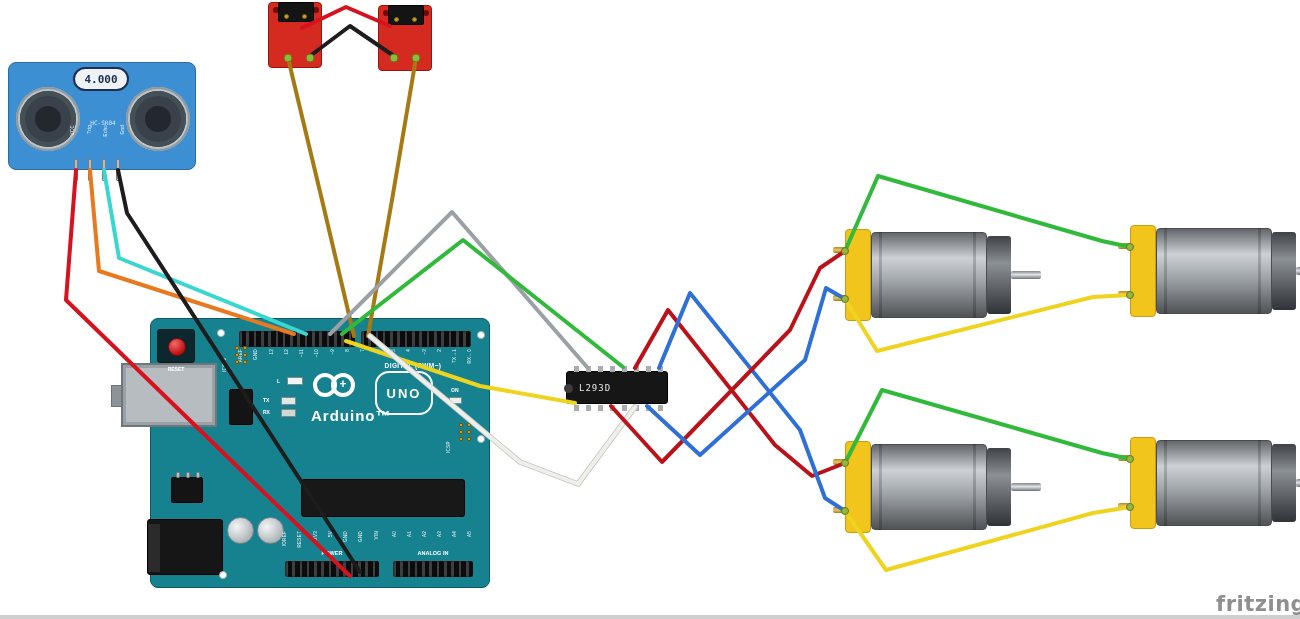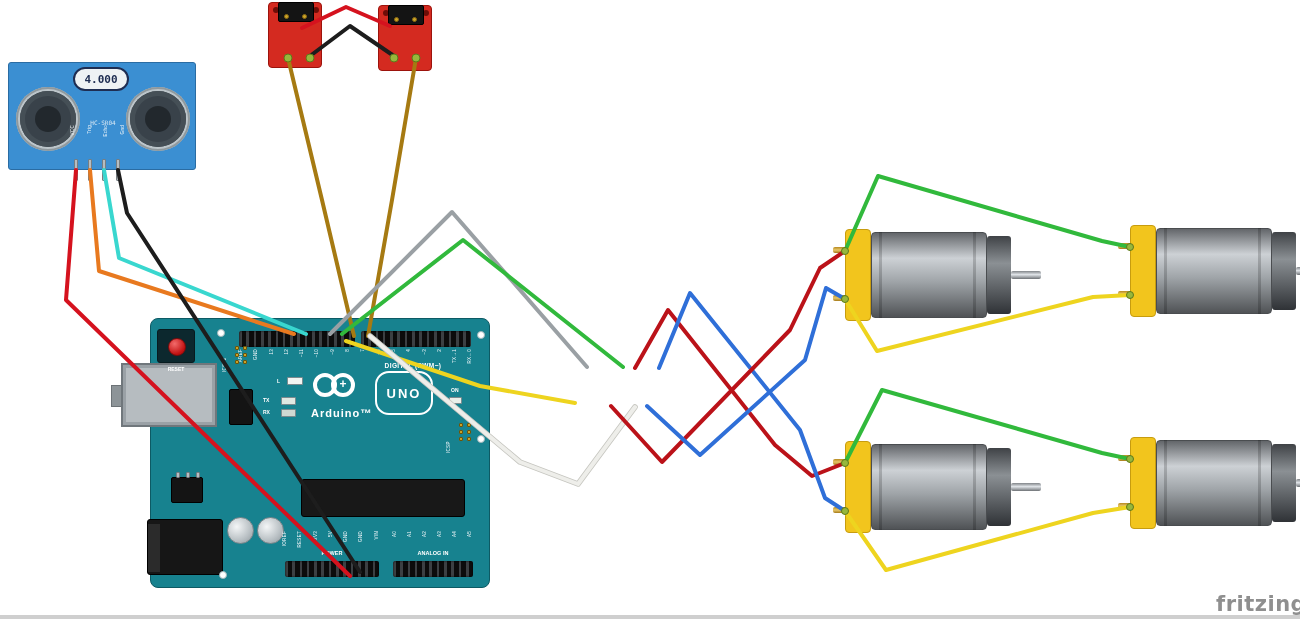--- a/index.html
+++ b/index.html
@@ -7,21 +7,21 @@
   body{font-family:"Liberation Sans",sans-serif}
   #stage{position:relative;width:1300px;height:619px;background:var(--bg,#ffffff);overflow:hidden}
   .abs{position:absolute}
   .center{display:flex;align-items:center;justify-content:center}
   .vrow{display:flex;justify-content:space-between;align-items:flex-start}
   .vlabel{writing-mode:vertical-rl;transform:rotate(180deg);font-size:4.5px;color:#f2f7fa;letter-spacing:.3px;line-height:1}
   .t5{font-size:5px;color:#fff;line-height:1}
   .t55{font-size:5.5px;color:#fff;font-weight:bold;line-height:1}
   .t6{font-size:6.5px;color:#fff;font-weight:bold;letter-spacing:.4px;line-height:1}
   
-  .sensor-board{background:var(--sensor_blue,#3b8fd2);border:1px solid #2a6ca3;border-radius:3px}
+  .sensor-board{background:var(--sensor_blue,#3b8fd2);border:1px solid #2a6ca3;border-radius:8px}
   .transducer{border-radius:50%;background:#bcc5ca;box-shadow:inset 0 0 0 2px #8f999e}
   .trans-in{position:absolute;inset:4px;border-radius:50%;background:#39424a;box-shadow:inset 0 0 0 5px #454f56}
   .trans-core{position:absolute;inset:19px;border-radius:50%;background:#22282d}
   .sensor-display{background:#eef2f4;border:2px solid #1e2d52;border-radius:12px;color:#1e2d52;
     font-family:"DejaVu Sans Mono",monospace;font-weight:bold;font-size:11px}
   .pin-metal{background:linear-gradient(90deg,#8f979c,#dde2e5 50%,#8f979c);border:0.5px solid #767e83;border-radius:1px}
   
   .switch-board{background:var(--board_red,#d42a20);border:1px solid #9c130c;border-radius:4px}
   .switch-comp{background:#141414;border-radius:2px;border:1px solid #000}
   .golddot{background:#c9a227;border-radius:50%;border:1px solid #8a6a12}
@@ -36,21 +36,21 @@
   .silver-cap{border-radius:50%;background:radial-gradient(circle at 35% 35%,#f4f6f7,#b9c0c4 60%,#8e979c);border:1px solid #7e878c}
   .usb{background:#b6bcc0;border:2px solid #70777c;box-shadow:inset 0 0 0 3px #9aa1a6}
   .usbtab{background:#8d9498;border:1px solid #6c7276}
   .powerjack{background:#161616;border:1px solid #000;border-radius:3px}
   .jackface{background:#2b2b2b}
   .reset-base{background:#0c282e;border:1px solid #071b1f;border-radius:3px}
   .reset-cap{border-radius:50%;background:radial-gradient(circle at 35% 30%,#f26a6a,#c01010 70%);border:1px solid #7e0b0b}
   .hole{background:#fff;border:1px solid #9fb6ba;border-radius:50%}
   .logo-ring{border:4.5px solid #fff;border-radius:50%}
   .uno-oval{border:2px solid #fff;border-radius:14px;color:#fff;font-weight:bold;font-size:13px;letter-spacing:2px}
-  .brand{color:#fff;font-weight:bold;font-size:11px;letter-spacing:1px}
+  .brand{color:#fff;font-weight:bold;font-size:15px;letter-spacing:1px}
   .led{border:1px solid #7b8a8e;border-radius:1px}
   .dotgrid{display:grid;grid-template-columns:repeat(2,1fr);gap:3px 4px}
   .dotpin{width:4px;height:4px;background:#c9a227;border-radius:1px;border:0.5px solid #6e5408}
   
   .chip{background:var(--chip_black,#161616);border:1px solid #000;border-radius:3px}
   .chip-pins{background:repeating-linear-gradient(90deg,transparent 0 3.5px,#a9adb0 3.5px 8.5px,transparent 8.5px 12px)}
   .chip-notch{background:#3c3c3c;border-radius:50%}
   .chip-label{color:#e6e6e6;font-family:"DejaVu Sans Mono",monospace;font-size:9px;letter-spacing:1px}
   
   .motor-plate{background:var(--motor_yellow,#f2c51d);border:1px solid #c79c0f;border-radius:4px}
@@ -211,20 +211,26 @@
     <div class="abs t55" style="left:242px;top:232px;width:80px;text-align:center">ANALOG IN</div>
     <div class="abs hdr" style="left:134px;top:242px;width:94px;height:16px"></div>
     <div class="abs hdr" style="left:242px;top:242px;width:80px;height:16px"></div>
 
     <div class="abs hole" style="left:66px;top:10px;width:8px;height:8px"></div>
     <div class="abs hole" style="left:326px;top:12px;width:8px;height:8px"></div>
     <div class="abs hole" style="left:326px;top:116px;width:8px;height:8px"></div>
     <div class="abs hole" style="left:68px;top:252px;width:8px;height:8px"></div>
   </div>
 
+  <div class="abs chip" style="left:566px;top:371px;width:102px;height:33px">
+    <div class="abs chip-pins" style="left:4px;top:-6px;width:94px;height:6px"></div>
+    <div class="abs chip-pins" style="left:4px;top:33px;width:94px;height:6px"></div>
+    <div class="abs chip-notch" style="left:-3px;top:12px;width:9px;height:9px"></div>
+    <div class="abs chip-label" style="left:12px;top:11px">L293D</div>
+  </div>
 
   <div class="abs" style="left:833px;top:229px;width:208px;height:92px">
     <div class="abs motor-terminal" style="left:0;top:18px;width:15px;height:6px"></div>
     <div class="abs motor-terminal" style="left:0;top:66px;width:15px;height:6px"></div>
     <div class="abs motor-plate" style="left:12px;top:0;width:26px;height:92px"></div>
     <div class="abs motor-body" style="left:38px;top:3px;width:116px;height:86px"></div>
     <div class="abs motor-band" style="left:46px;top:3px;width:3px;height:86px"></div>
     <div class="abs motor-band" style="left:140px;top:3px;width:3px;height:86px"></div>
     <div class="abs motor-cap" style="left:154px;top:7px;width:24px;height:78px"></div>
     <div class="abs motor-shaft" style="left:178px;top:42px;width:30px;height:8px"></div>

